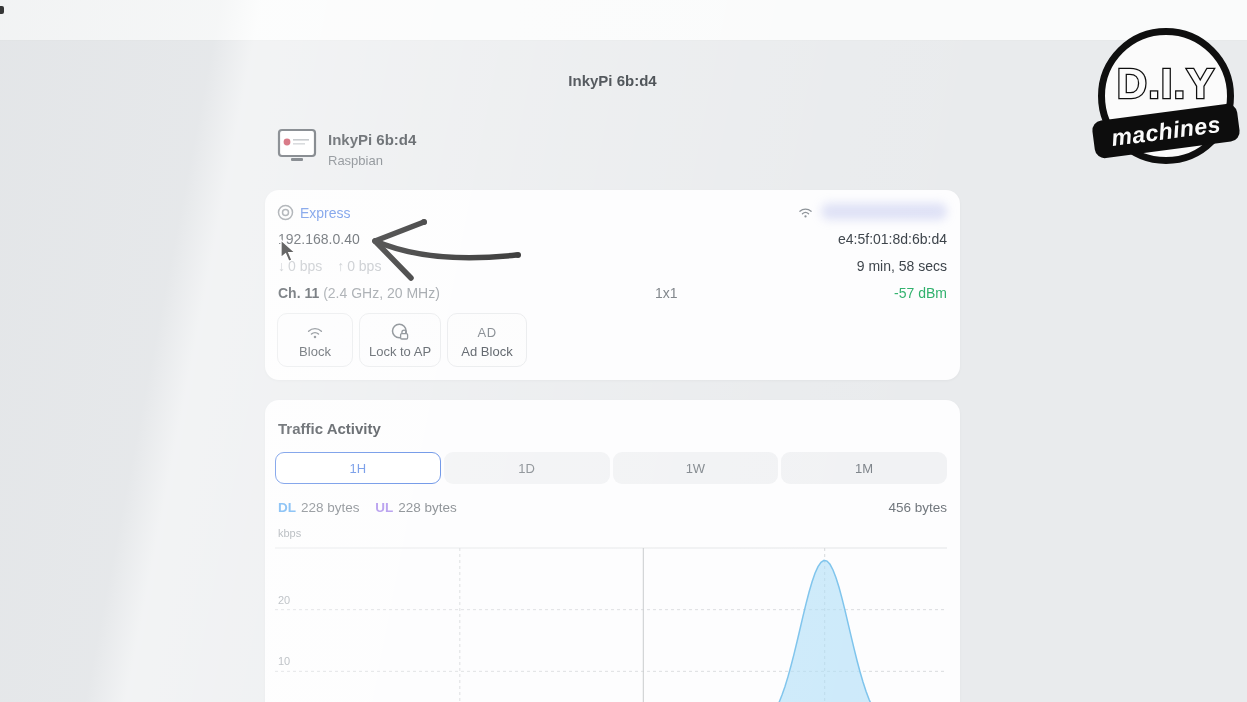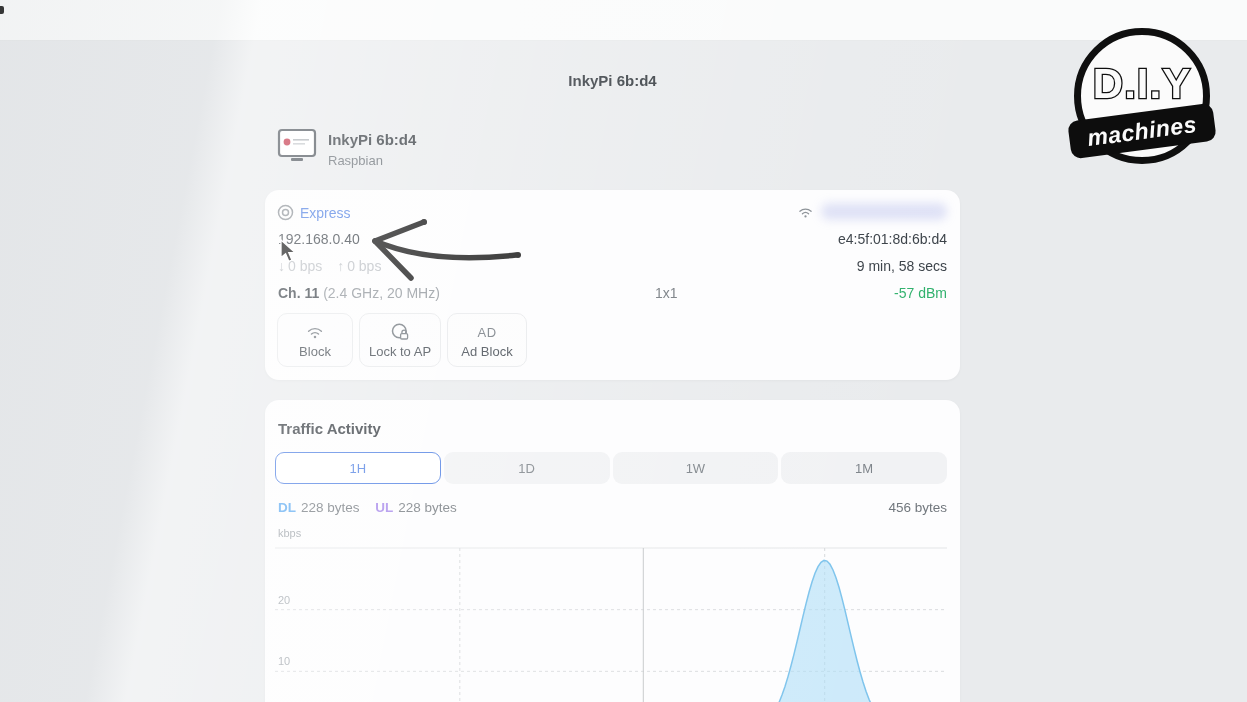--- a/index.html
+++ b/index.html
@@ -77,21 +77,21 @@
   .dl-label { color:#58a8f1; font-weight:600; margin-right:5px; }
   .ul-label { color:#a383ea; font-weight:600; margin:0 5px 0 12px; }
   .total { right:13px; top:100px; font-size:13.5px; color:#70767c; }
   .unit { left:13px; top:127px; font-size:11px; color:#9ba1a7; }
   #traffic-chart { position:absolute; left:10px; top:146px; }
   #traffic-chart text.tick { font-size:11px; fill:#a2a8ae; font-family:"Liberation Sans",sans-serif; }
   
   .annotation { position:absolute; left:358px; top:206px; z-index:30; pointer-events:none; }
   .cursor { position:absolute; left:279px; top:239px; z-index:31; pointer-events:none; }
   
-  .logo { position:absolute; left:1074px; top:28px; width:136px; height:136px; z-index:50; }
+  .logo { position:absolute; left:1098px; top:28px; width:136px; height:136px; z-index:50; }
   .logo-circle {
     position:absolute; inset:0; border-radius:50%;
     background:#fbfbfb; border:7px solid #0f0f0f;
   }
   .logo-diy { position:absolute; left:0; top:14px; width:136px; height:76px; }
   .logo-banner {
     position:absolute; left:-5px; top:84px; width:146px; height:38px;
     background:#0d0d0d; border-radius:10px;
     transform:rotate(-7.5deg);
     display:flex; align-items:center; justify-content:center;

